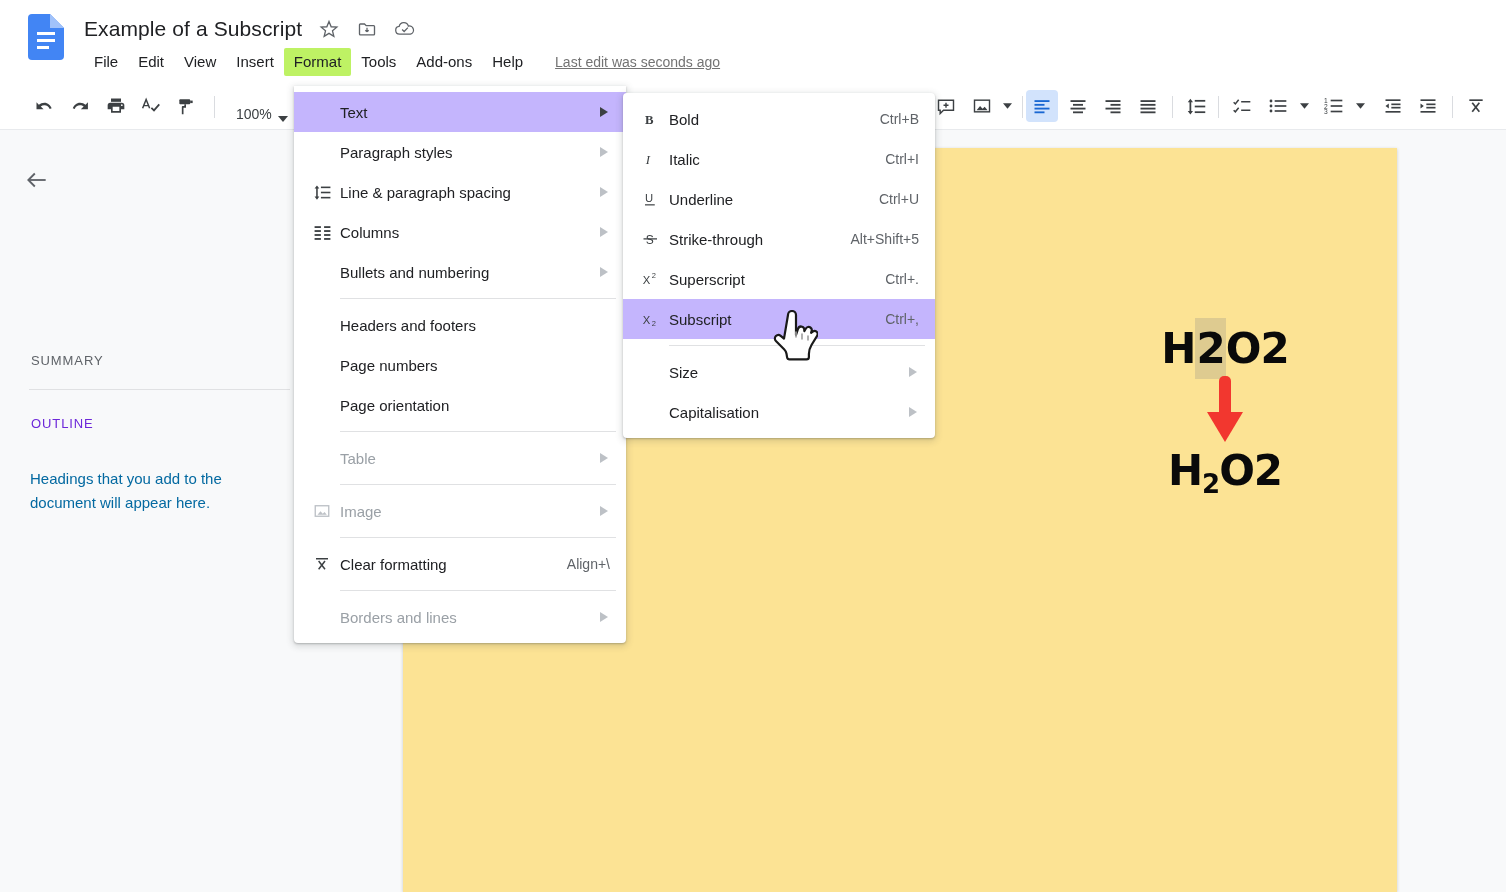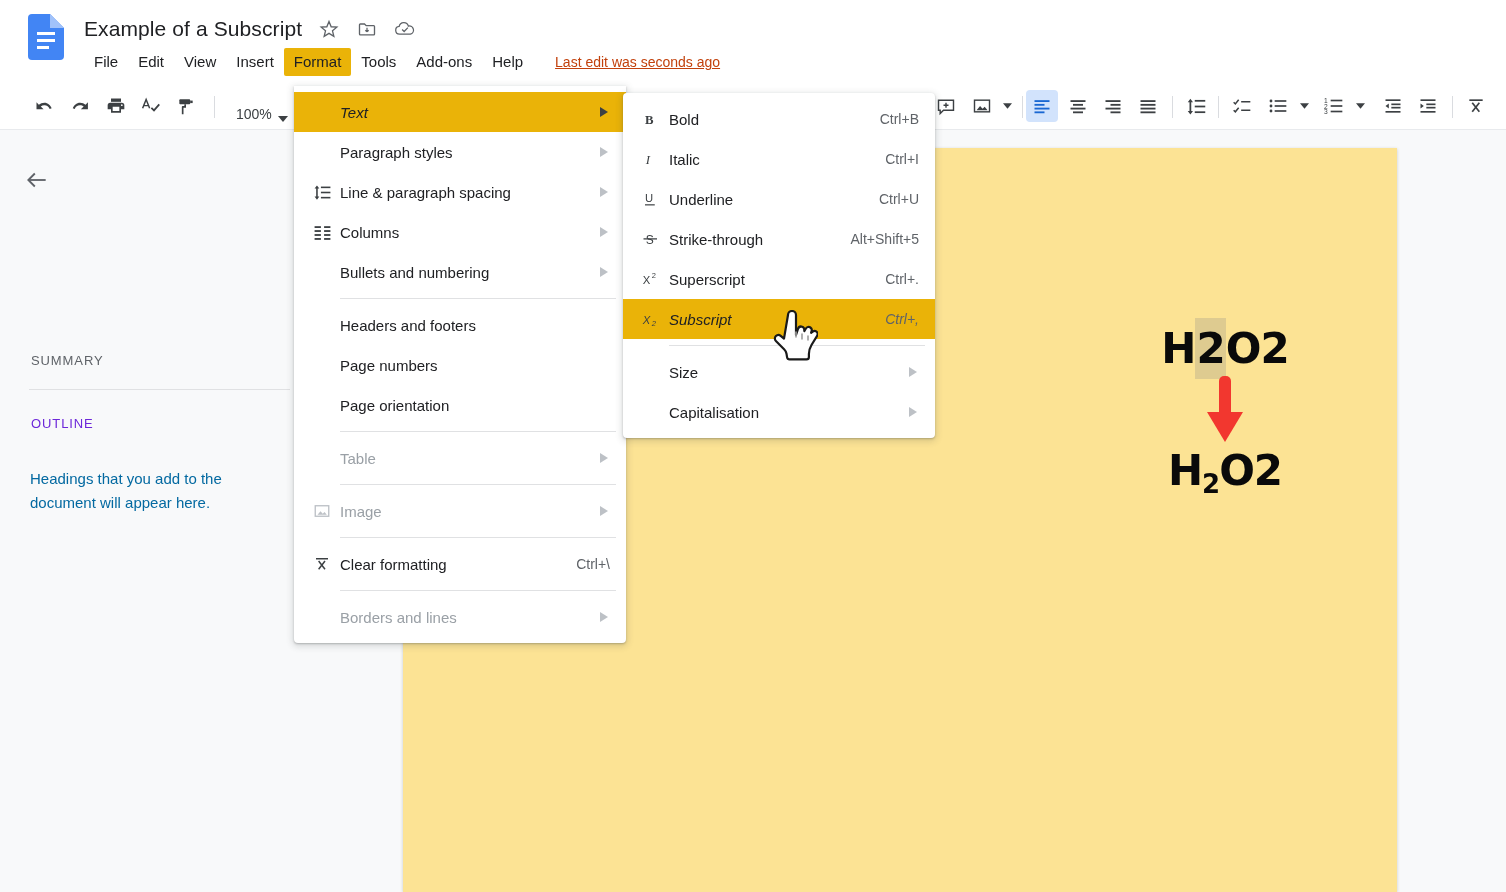--- a/index.html
+++ b/index.html
@@ -37,23 +37,23 @@
 
   #menubar {
     position: absolute; left: 84px; top: 48px; height: 28px;
     display: flex; align-items: center;
   }
   .menu-item {
     font-size: 15px; color: #202124; padding: 4px 10px;
     border-radius: 2px; white-space: nowrap; cursor: pointer;
     line-height: 20px;
   }
-  .menu-item.active { background: #eab308; }
+  .menu-item.active { background: #bef264; }
   #lastedit {
-    font-size: 14px; color: #c2410c; text-decoration: underline;
+    font-size: 14px; color: #737373; text-decoration: underline;
     margin-left: 22px; white-space: nowrap; cursor: pointer;
   }
 
   
   #toolbar {
     position: absolute; left: 0; top: 82px; width: 1506px; height: 48px;
     background: #FFFFFF; border-bottom: 1px solid #E8EAED;
   }
   .tb { position: absolute; top: 8px; height: 32px;
         display: flex; align-items: center; justify-content: center;
@@ -126,21 +126,21 @@
   #text-submenu {
     position: absolute; left: 623px; top: 93px; width: 312px;
     background: #FFFFFF; border-radius: 4px;
     box-shadow: 0 2px 6px 2px rgba(60,64,67,0.15), 0 1px 2px 0 rgba(60,64,67,0.3);
     padding: 6px 0; z-index: 21;
   }
   .mi {
     position: relative; display: flex; align-items: center;
     height: 40px; padding: 0 16px 0 10px; cursor: pointer;
   }
-  .mi.hl { background: #eab308; font-style: italic; }
+  .mi.hl { background: #c4b5fd; }
   .mi.disabled { cursor: default; }
   .mi-ico { width: 36px; min-width: 36px; display: flex; align-items: center; justify-content: center; }
   .mi-ico svg { display: block; }
   .mi-label { font-size: 15px; color: #202124; flex: 1; white-space: nowrap; }
   .mi.disabled .mi-label { color: #9AA0A6; }
   .mi-accel { font-size: 14px; color: #5F6368; margin-left: 18px; white-space: nowrap; }
   .mi-arrow { margin-left: 14px; width: 10px; }
   .mi-sep { height: 1px; background: #E0E1E3; margin: 6px 10px 6px 46px; }
   .arrow-dark { color: #3C4043; }
   .arrow-light { color: #BDC1C6; }
@@ -543,21 +543,21 @@
 
   <div class="mi">
     <span class="mi-ico">
       <svg width="18" height="18" viewBox="0 0 24 24" fill="none" stroke="#3C4043" stroke-width="2">
         <path d="M4 5 h16"></path>
           <path d="M7.5 8 L16 19"></path>
           <path d="M16 8 L7.5 19"></path>
       </svg>
     </span>
     <span class="mi-label">Clear formatting</span>
-    <span class="mi-accel">Ctrl+\</span>
+    <span class="mi-accel">Align+\</span>
   </div>
 
   <div class="mi-sep"></div>
 
   <div class="mi disabled">
     <span class="mi-ico"></span>
     <span class="mi-label">Borders and lines</span>
     <span class="mi-arrow arrow-light">
       <svg width="8" height="10" viewBox="0 0 8 10">
           <path d="M0 0 L8 5 L0 10 Z" fill="#BDC1C6"></path>

